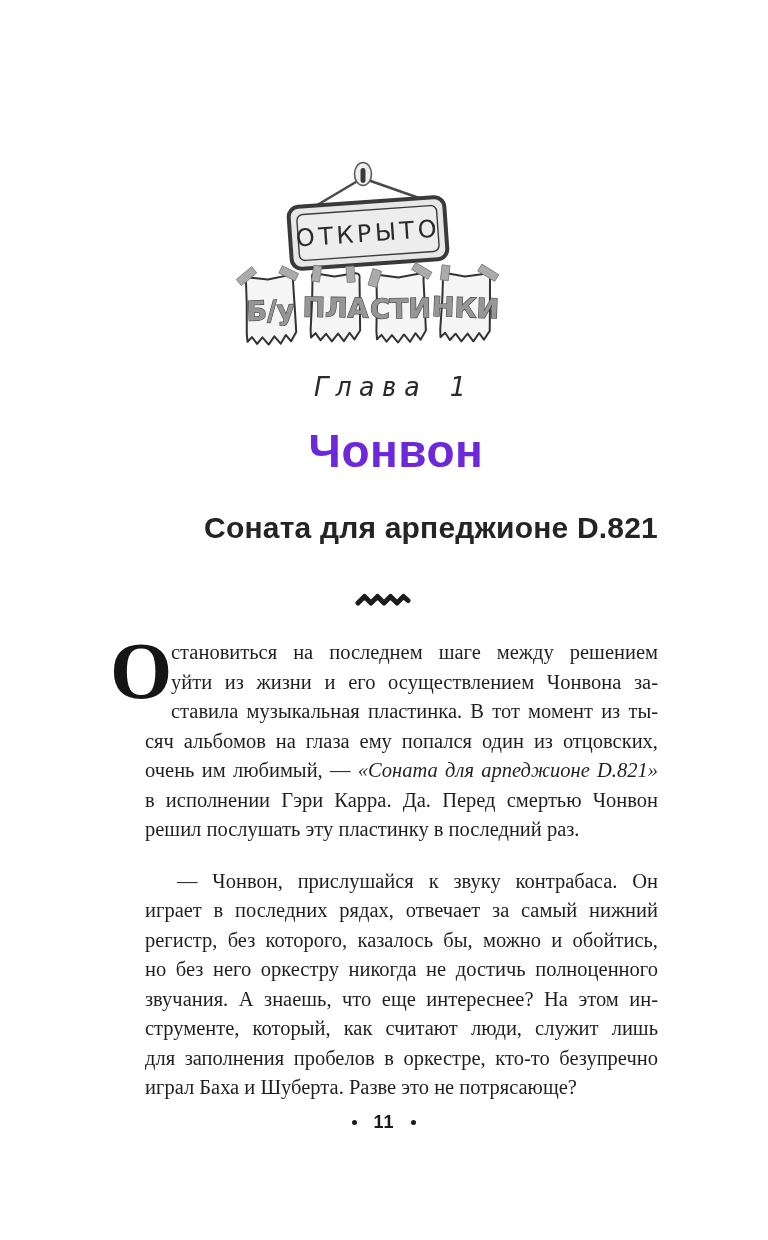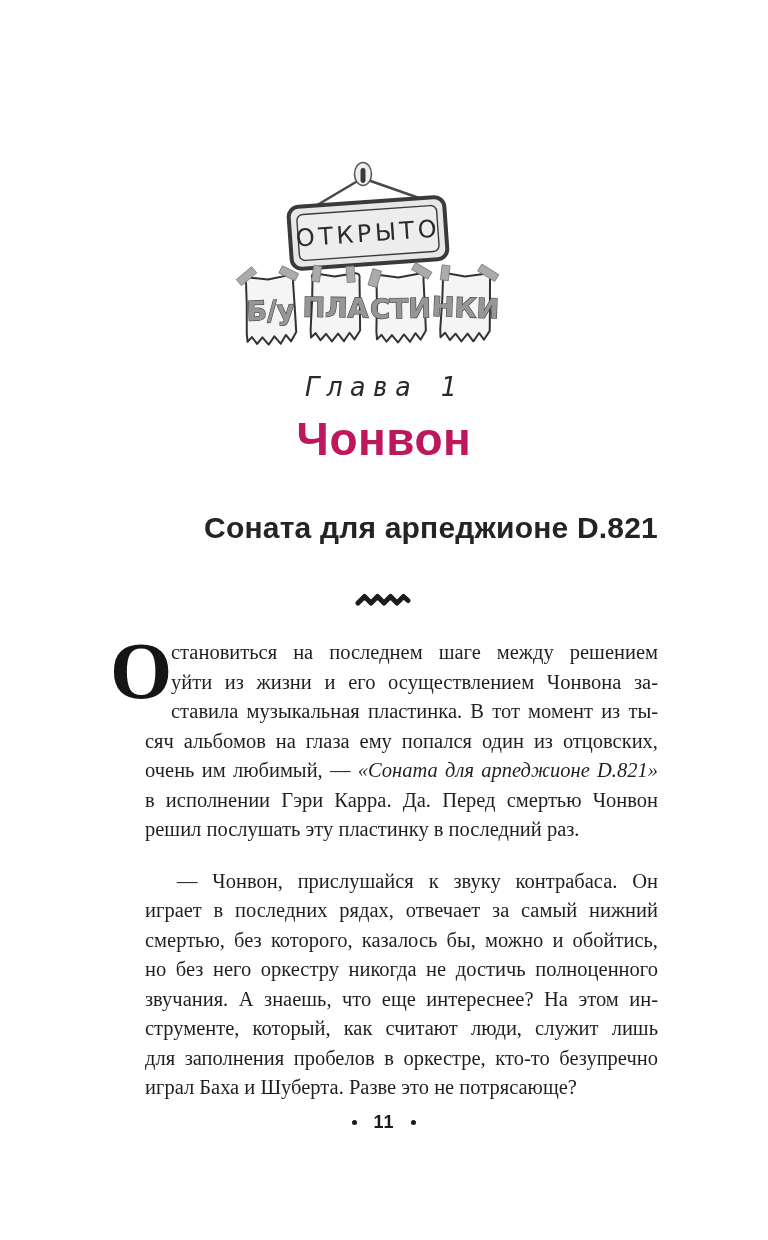--- a/index.html
+++ b/index.html
@@ -7,30 +7,30 @@
     position:relative; width:768px; height:1240px; background:#ffffff;
     overflow:hidden; color:#1c1c1c;
     font-family:"Liberation Serif", serif;
   }
 
   
   .illustration { position:absolute; top:157px; left:233px; width:274px; height:202px; }
 
   
   .chapter-label {
-    position:absolute; top:372px; left:110px; width:548px;
+    position:absolute; top:372px; left:119px; width:548px;
     text-align:center;
     font-family:"DejaVu Sans Mono", monospace;
     font-style:italic; font-size:26px; letter-spacing:7px; color:#2a2a2a;
   }
   .chapter-title {
-    position:absolute; top:412px; left:110px; width:548px; margin:0;
+    position:absolute; top:412px; left:110px; width:548px; margin:12px;
     text-align:center;
     font-family:"Liberation Sans", sans-serif;
-    font-weight:700; font-size:46px; color:#be185d; letter-spacing:0.5px;
+    font-weight:700; font-size:46px; color:#6d28d9; letter-spacing:0.5px;
   }
   .subtitle {
     position:absolute; top:511px; left:110px; width:548px; margin:0;
     text-align:right;
     font-family:"Liberation Sans", sans-serif;
     font-weight:700; font-size:30px; color:#242424; letter-spacing:0.2px;
   }
   .divider { position:absolute; top:590px; left:110px; width:548px; text-align:center; }
 
   
@@ -138,21 +138,21 @@
           <div class="tline"><span class="">сяч альбомов на глаза ему попался один из отцовских,</span></div>
           <div class="tline"><span class="">очень им любимый, — </span><span class="it">«Соната для арпеджионе D.821»</span></div>
           <div class="tline"><span class="">в исполнении Гэри Карра. Да. Перед смертью Чонвон</span></div>
           <div class="tline tline-last"><span class="">решил послушать эту пластинку в последний раз.</span></div>
         </div>
     </div>
     <div class="para para2">
       <div class="lines">
           <div class="tline"><span class="">— Чонвон, прислушайся к звуку контрабаса. Он</span></div>
           <div class="tline"><span class="">играет в последних рядах, отвечает за самый нижний</span></div>
-          <div class="tline"><span class="">смертью, без которого, казалось бы, можно и обойтись,</span></div>
+          <div class="tline"><span class="">регистр, без которого, казалось бы, можно и обойтись,</span></div>
           <div class="tline"><span class="">но без него оркестру никогда не достичь полноценного</span></div>
           <div class="tline"><span class="">звучания. А знаешь, что еще интереснее? На этом ин-</span></div>
           <div class="tline"><span class="">струменте, который, как считают люди, служит лишь</span></div>
           <div class="tline"><span class="">для заполнения пробелов в оркестре, кто-то безупречно</span></div>
           <div class="tline tline-last"><span class="">играл Баха и Шуберта. Разве это не потрясающе?</span></div>
         </div>
     </div>
   </div>
 
   <div class="footer">

